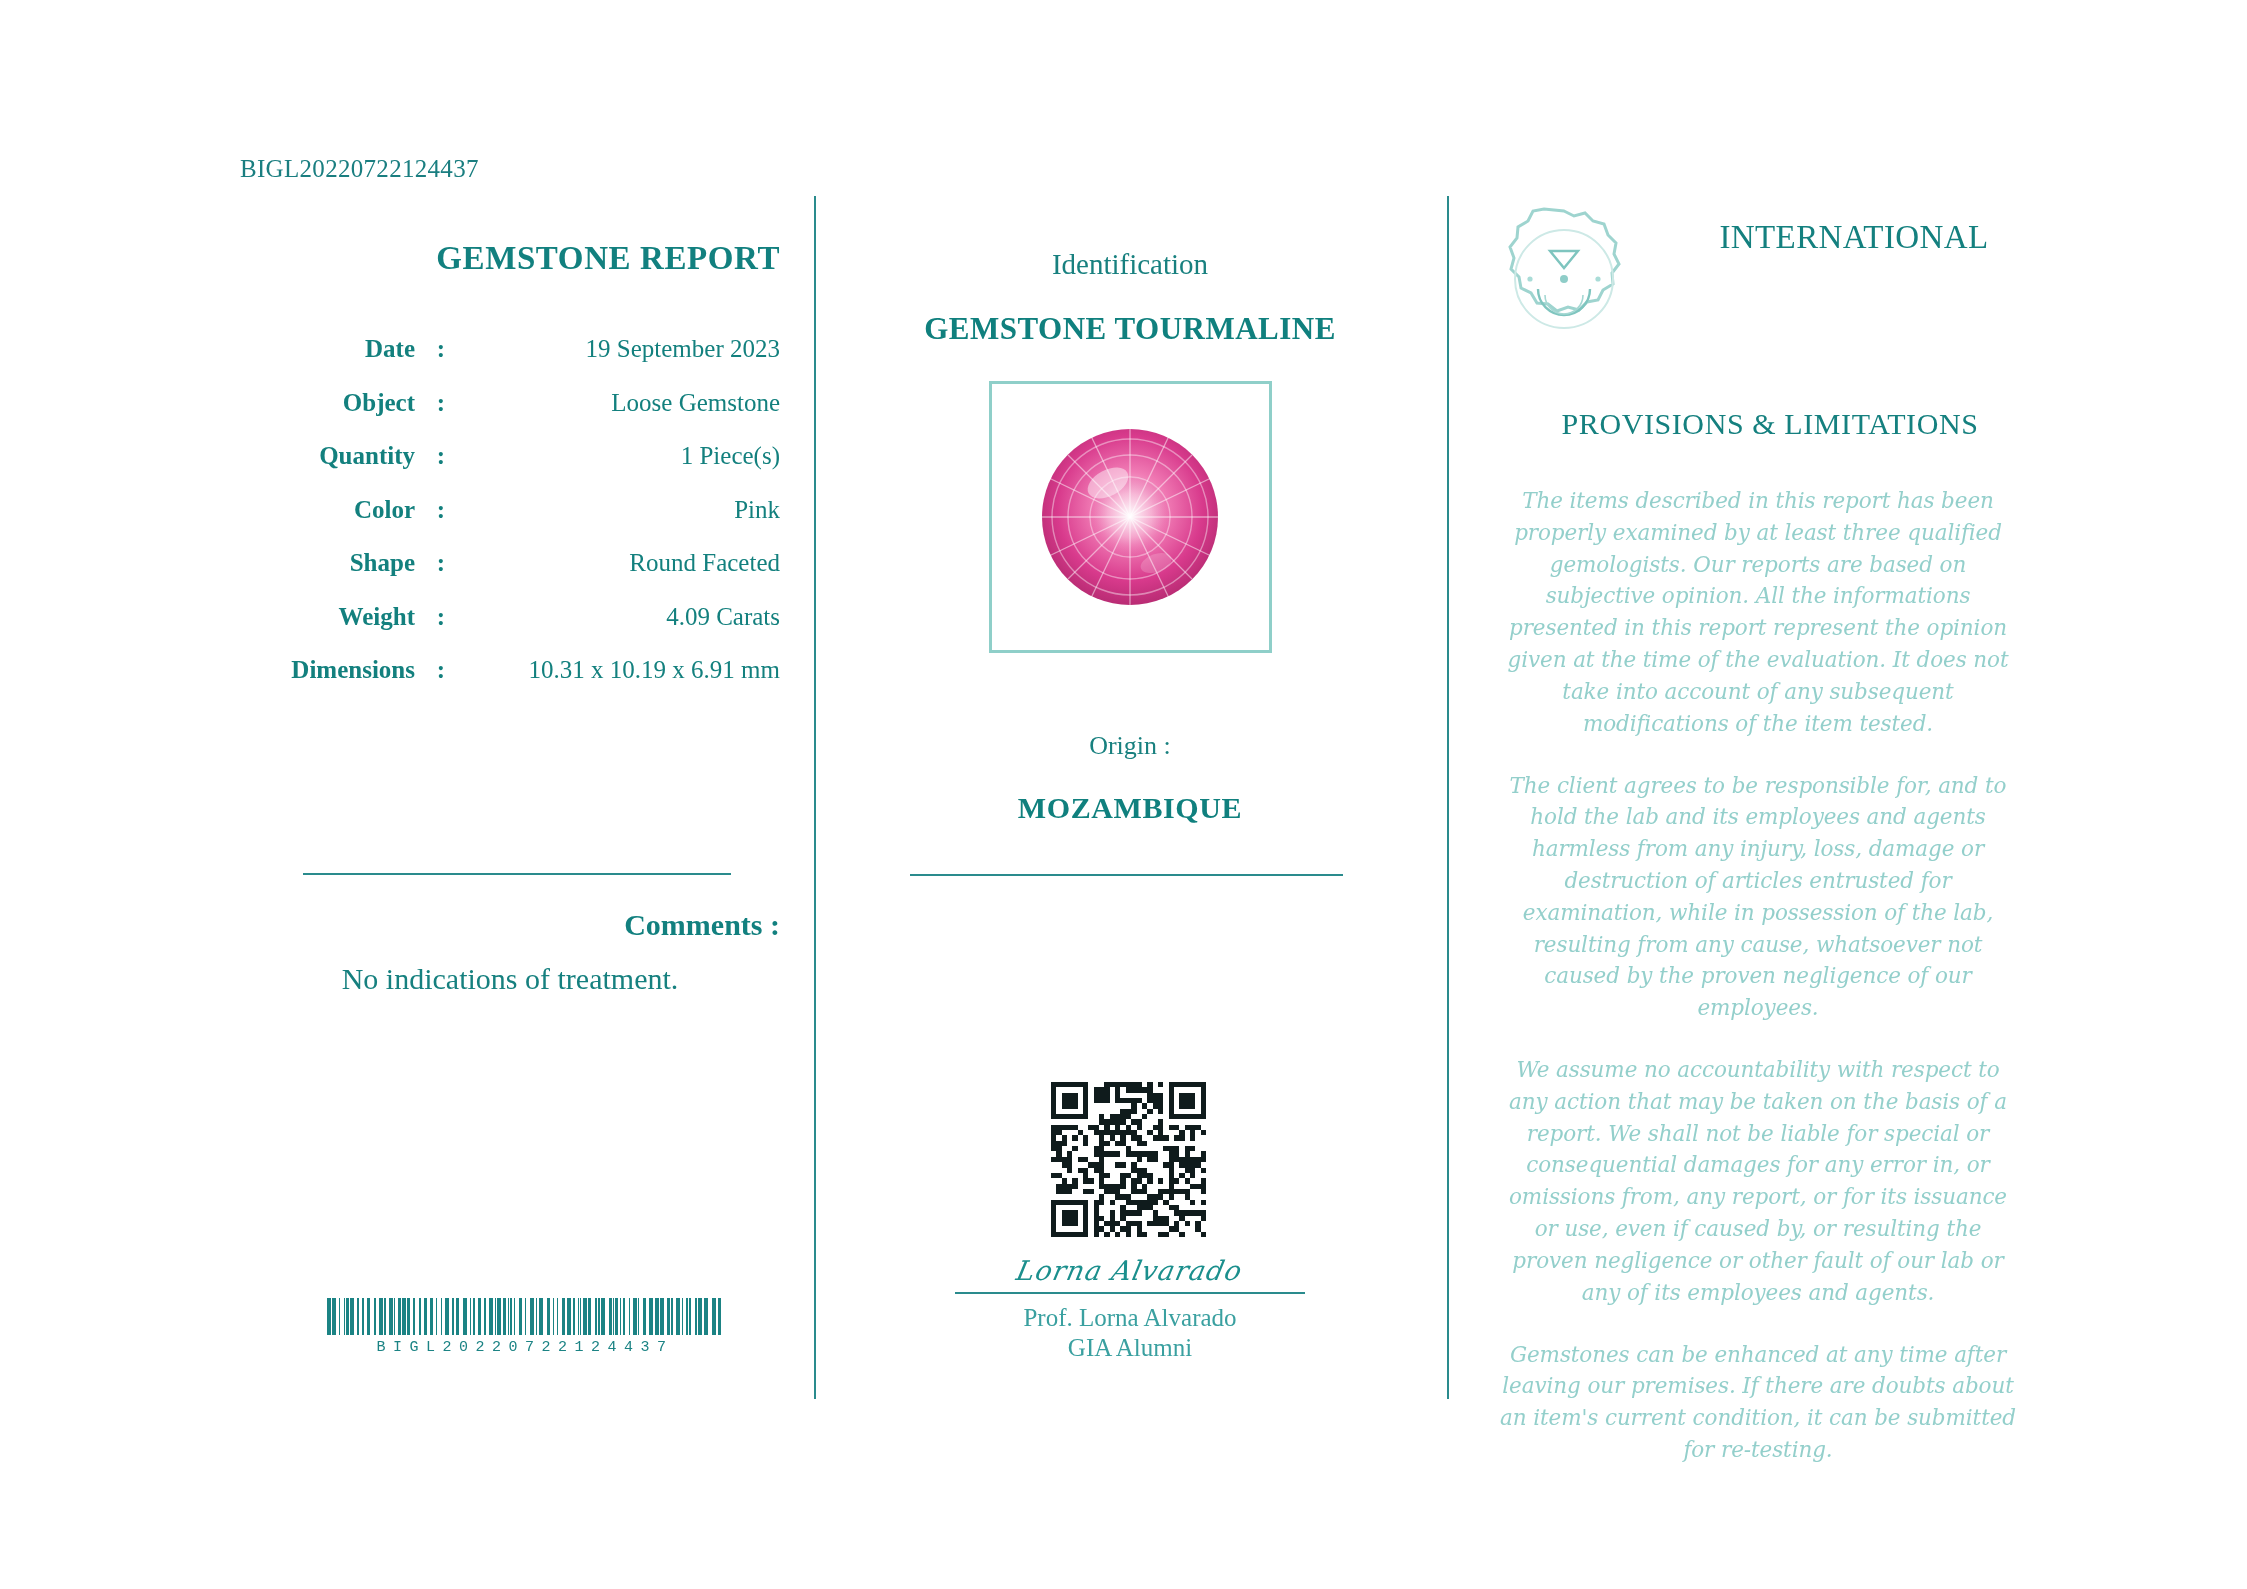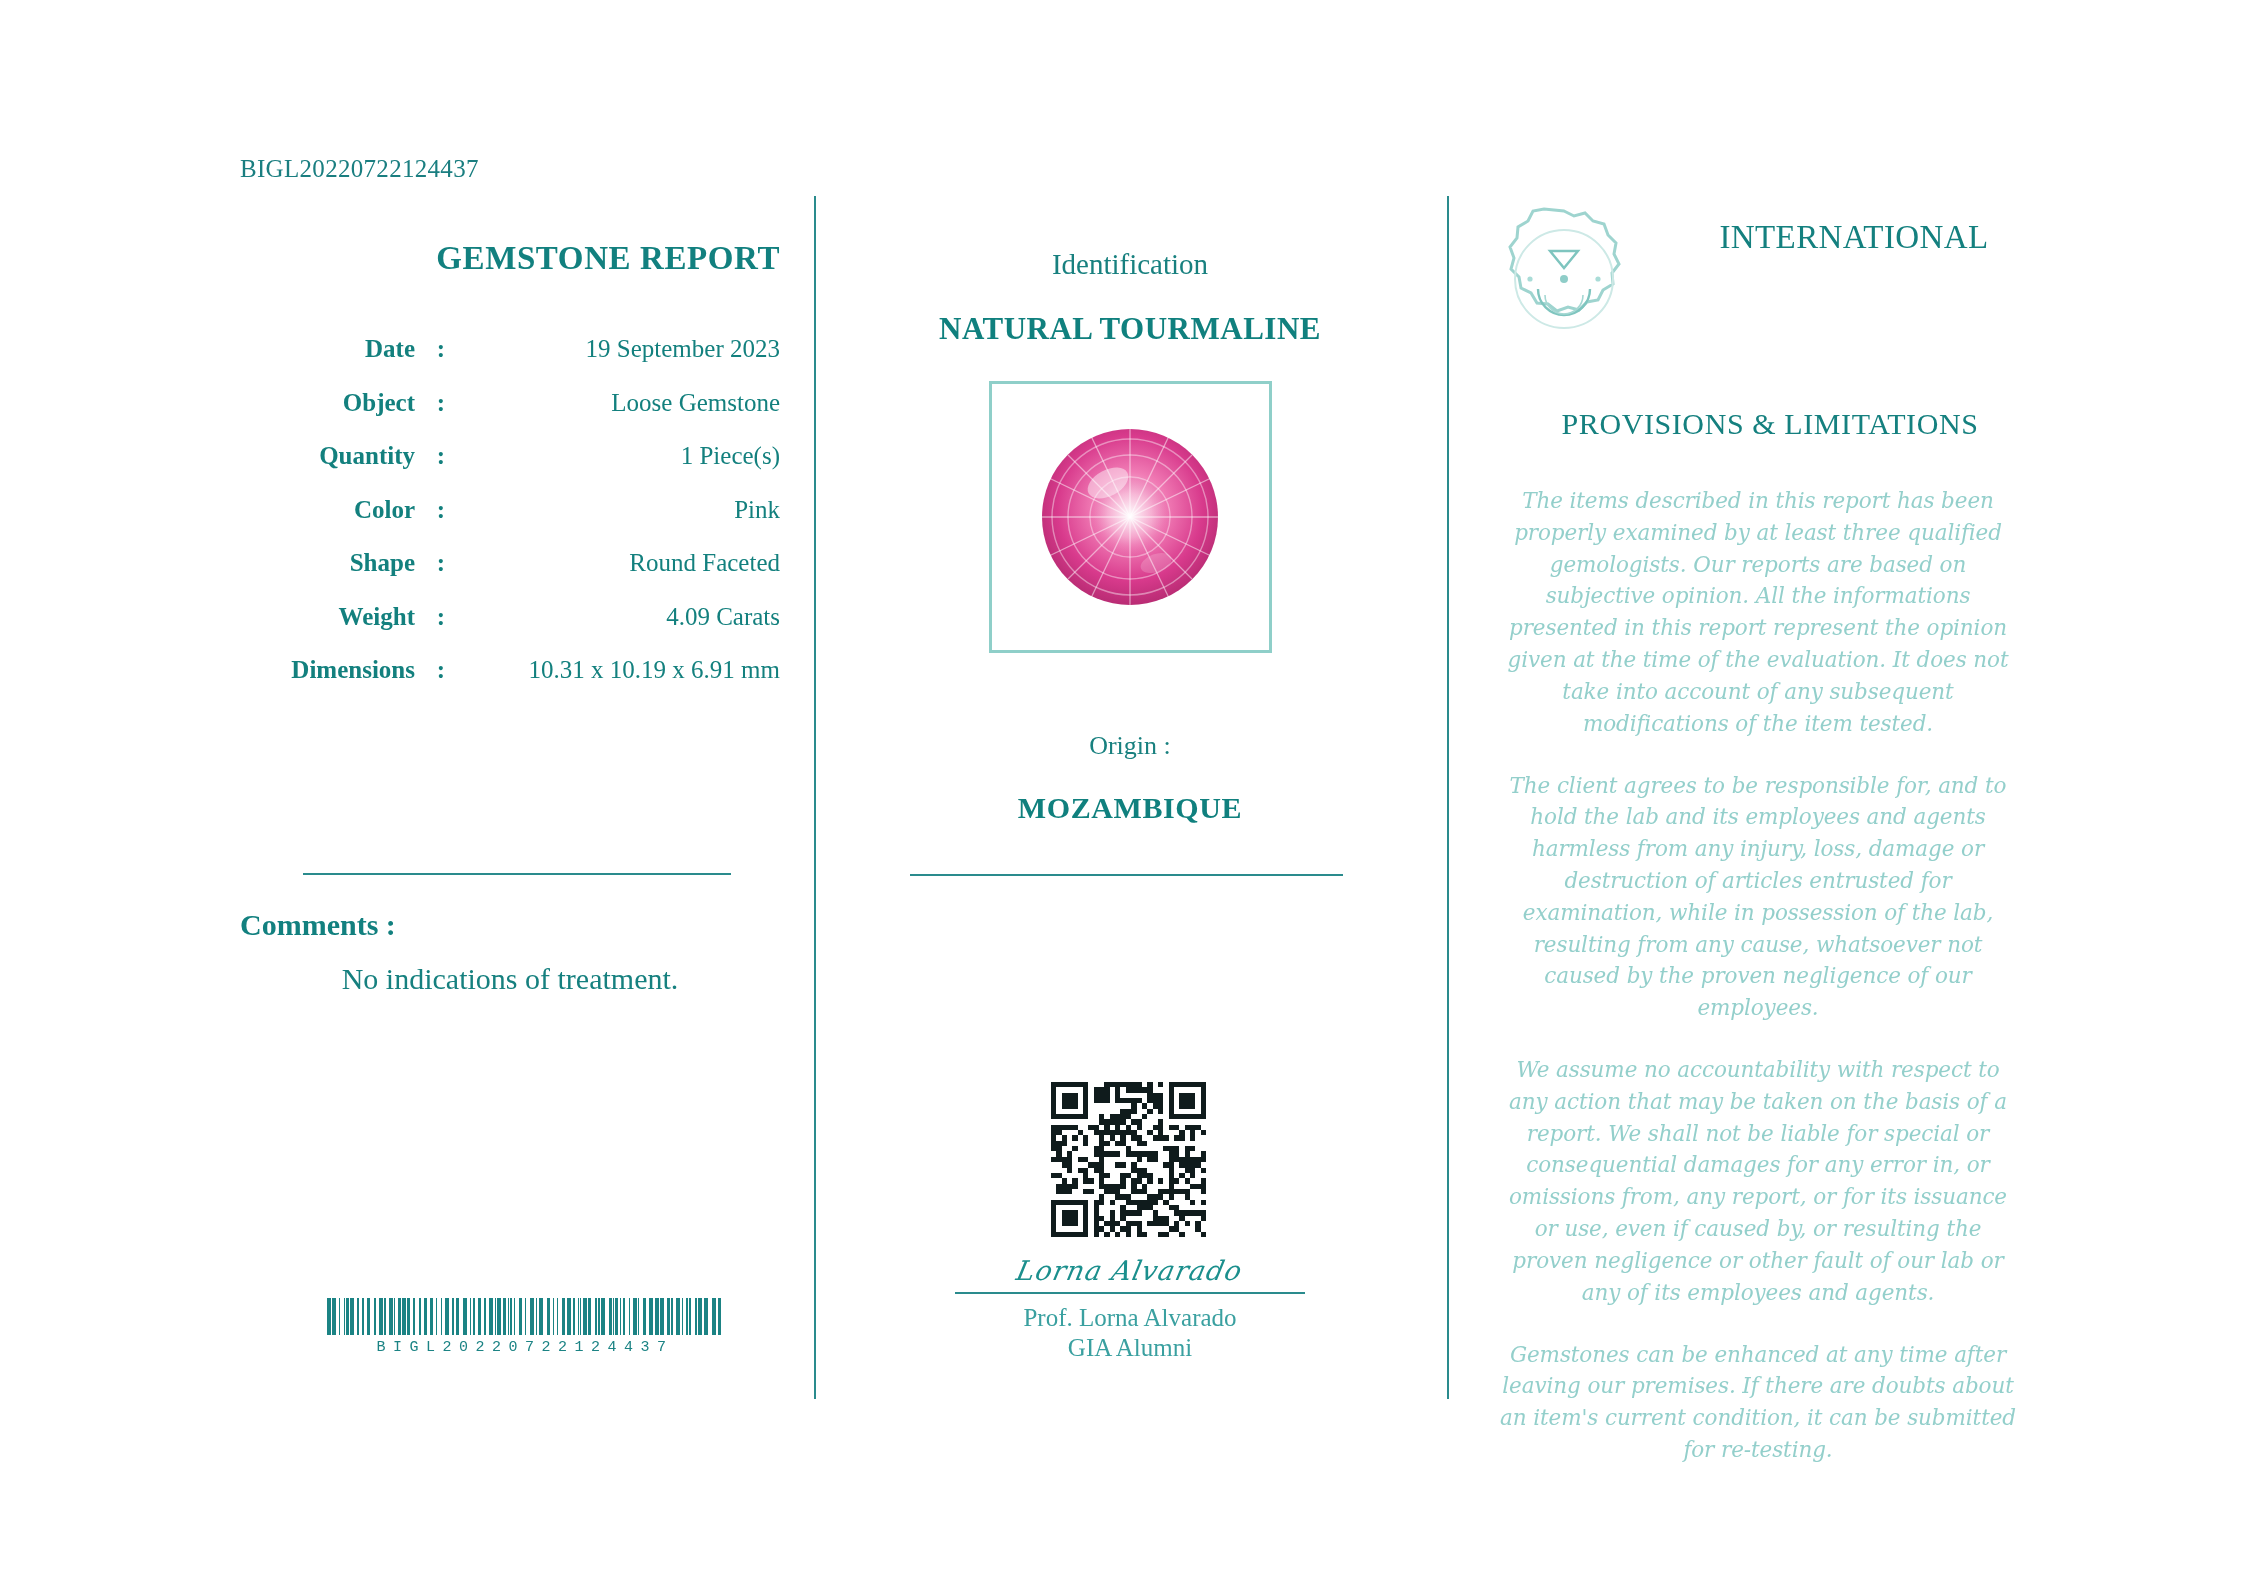--- a/index.html
+++ b/index.html
@@ -87,21 +87,21 @@
     top: 873px;
     width: 428px;
     height: 2px;
     background: #2a8b8d;
   }
   .comments-title {
     position: absolute;
     left: 240px;
     top: 908px;
     width: 540px;
-    text-align: left;
+    text-align: right;
     font-size: 30px;
     font-weight: bold;
     color: #12807f;
   }
   .comments-text {
     position: absolute;
     left: 210px;
     top: 962px;
     width: 600px;
     text-align: center;
@@ -499,21 +499,21 @@
         <i style="width: 4px;"></i>
         <i style="width: 2px; background: transparent;"></i>
         <i style="width: 3px;"></i>
         <i style="width: 2px; background: transparent;"></i>
       </div>
     <div class="barcode-text">BIGL20220722124437</div>
   </div>
 
   <div class="col-mid">
     <div class="ident-label">Identification</div>
-    <div class="ident-value">NATURAL TOURMALINE</div>
+    <div class="ident-value">GEMSTONE TOURMALINE</div>
 
     <div class="gem-frame">
       <div class="gem-img">
         <svg width="188" height="188" viewBox="0 0 188 188" aria-hidden="true">
           <defs>
             <radialGradient id="gemg" cx="50%" cy="45%" r="55%">
               <stop offset="0%" stop-color="#fbe3ee"></stop>
               <stop offset="38%" stop-color="#f07ab4"></stop>
               <stop offset="75%" stop-color="#d83a8c"></stop>
               <stop offset="100%" stop-color="#b92c74"></stop>

